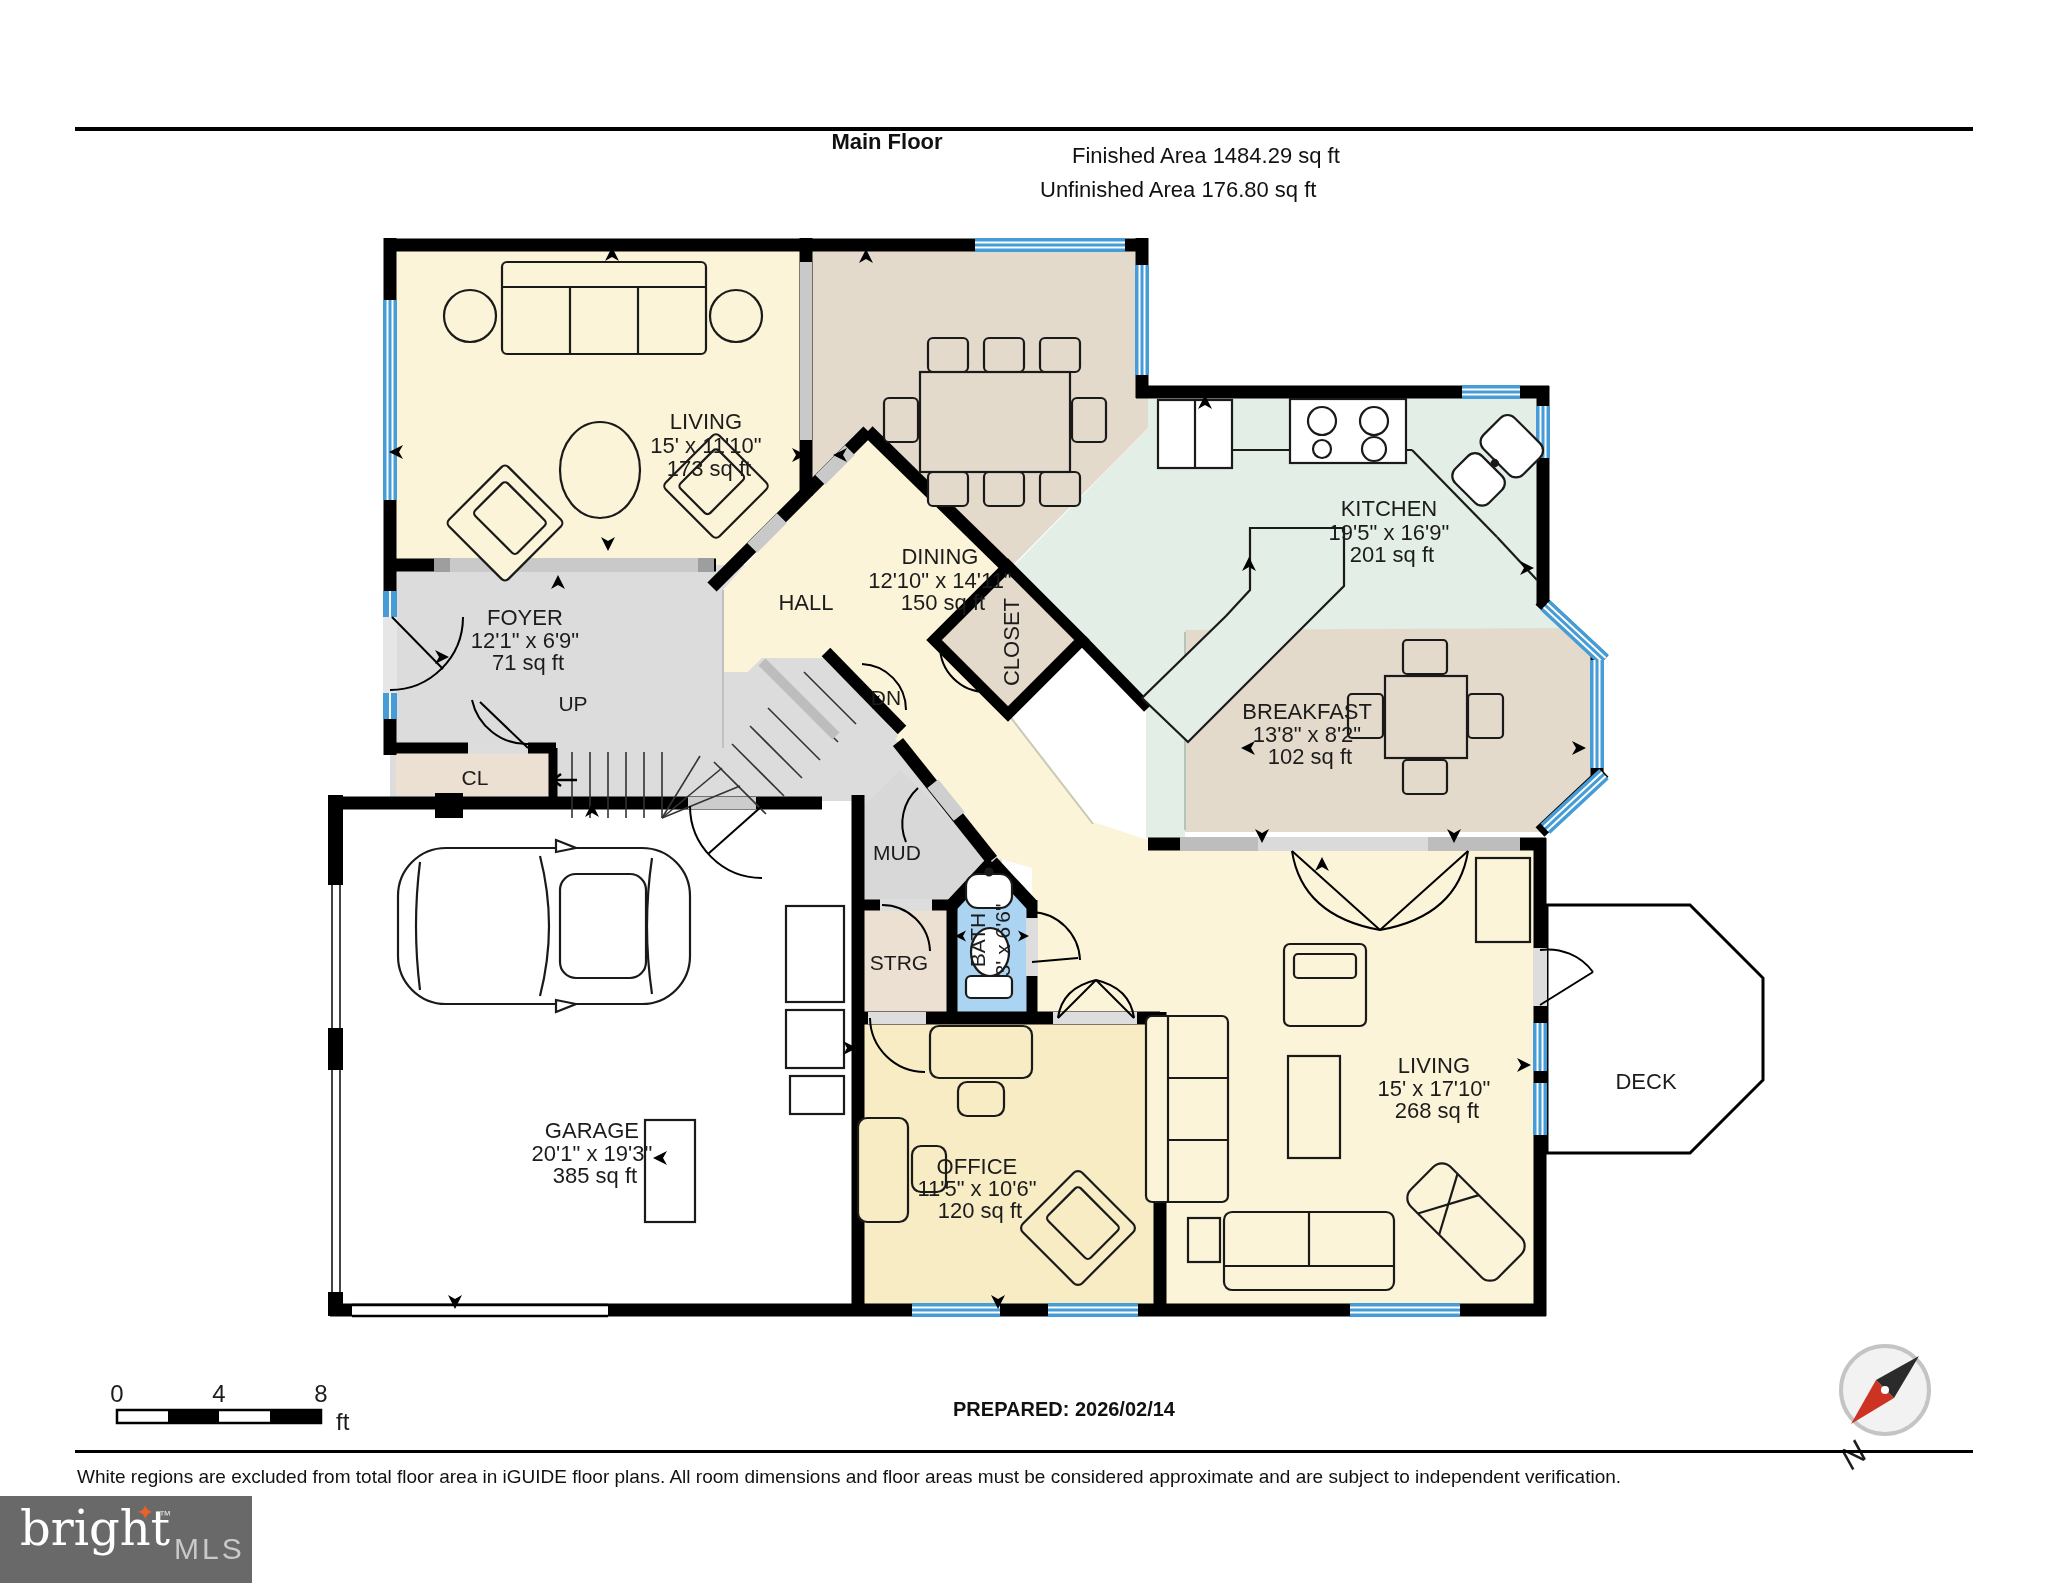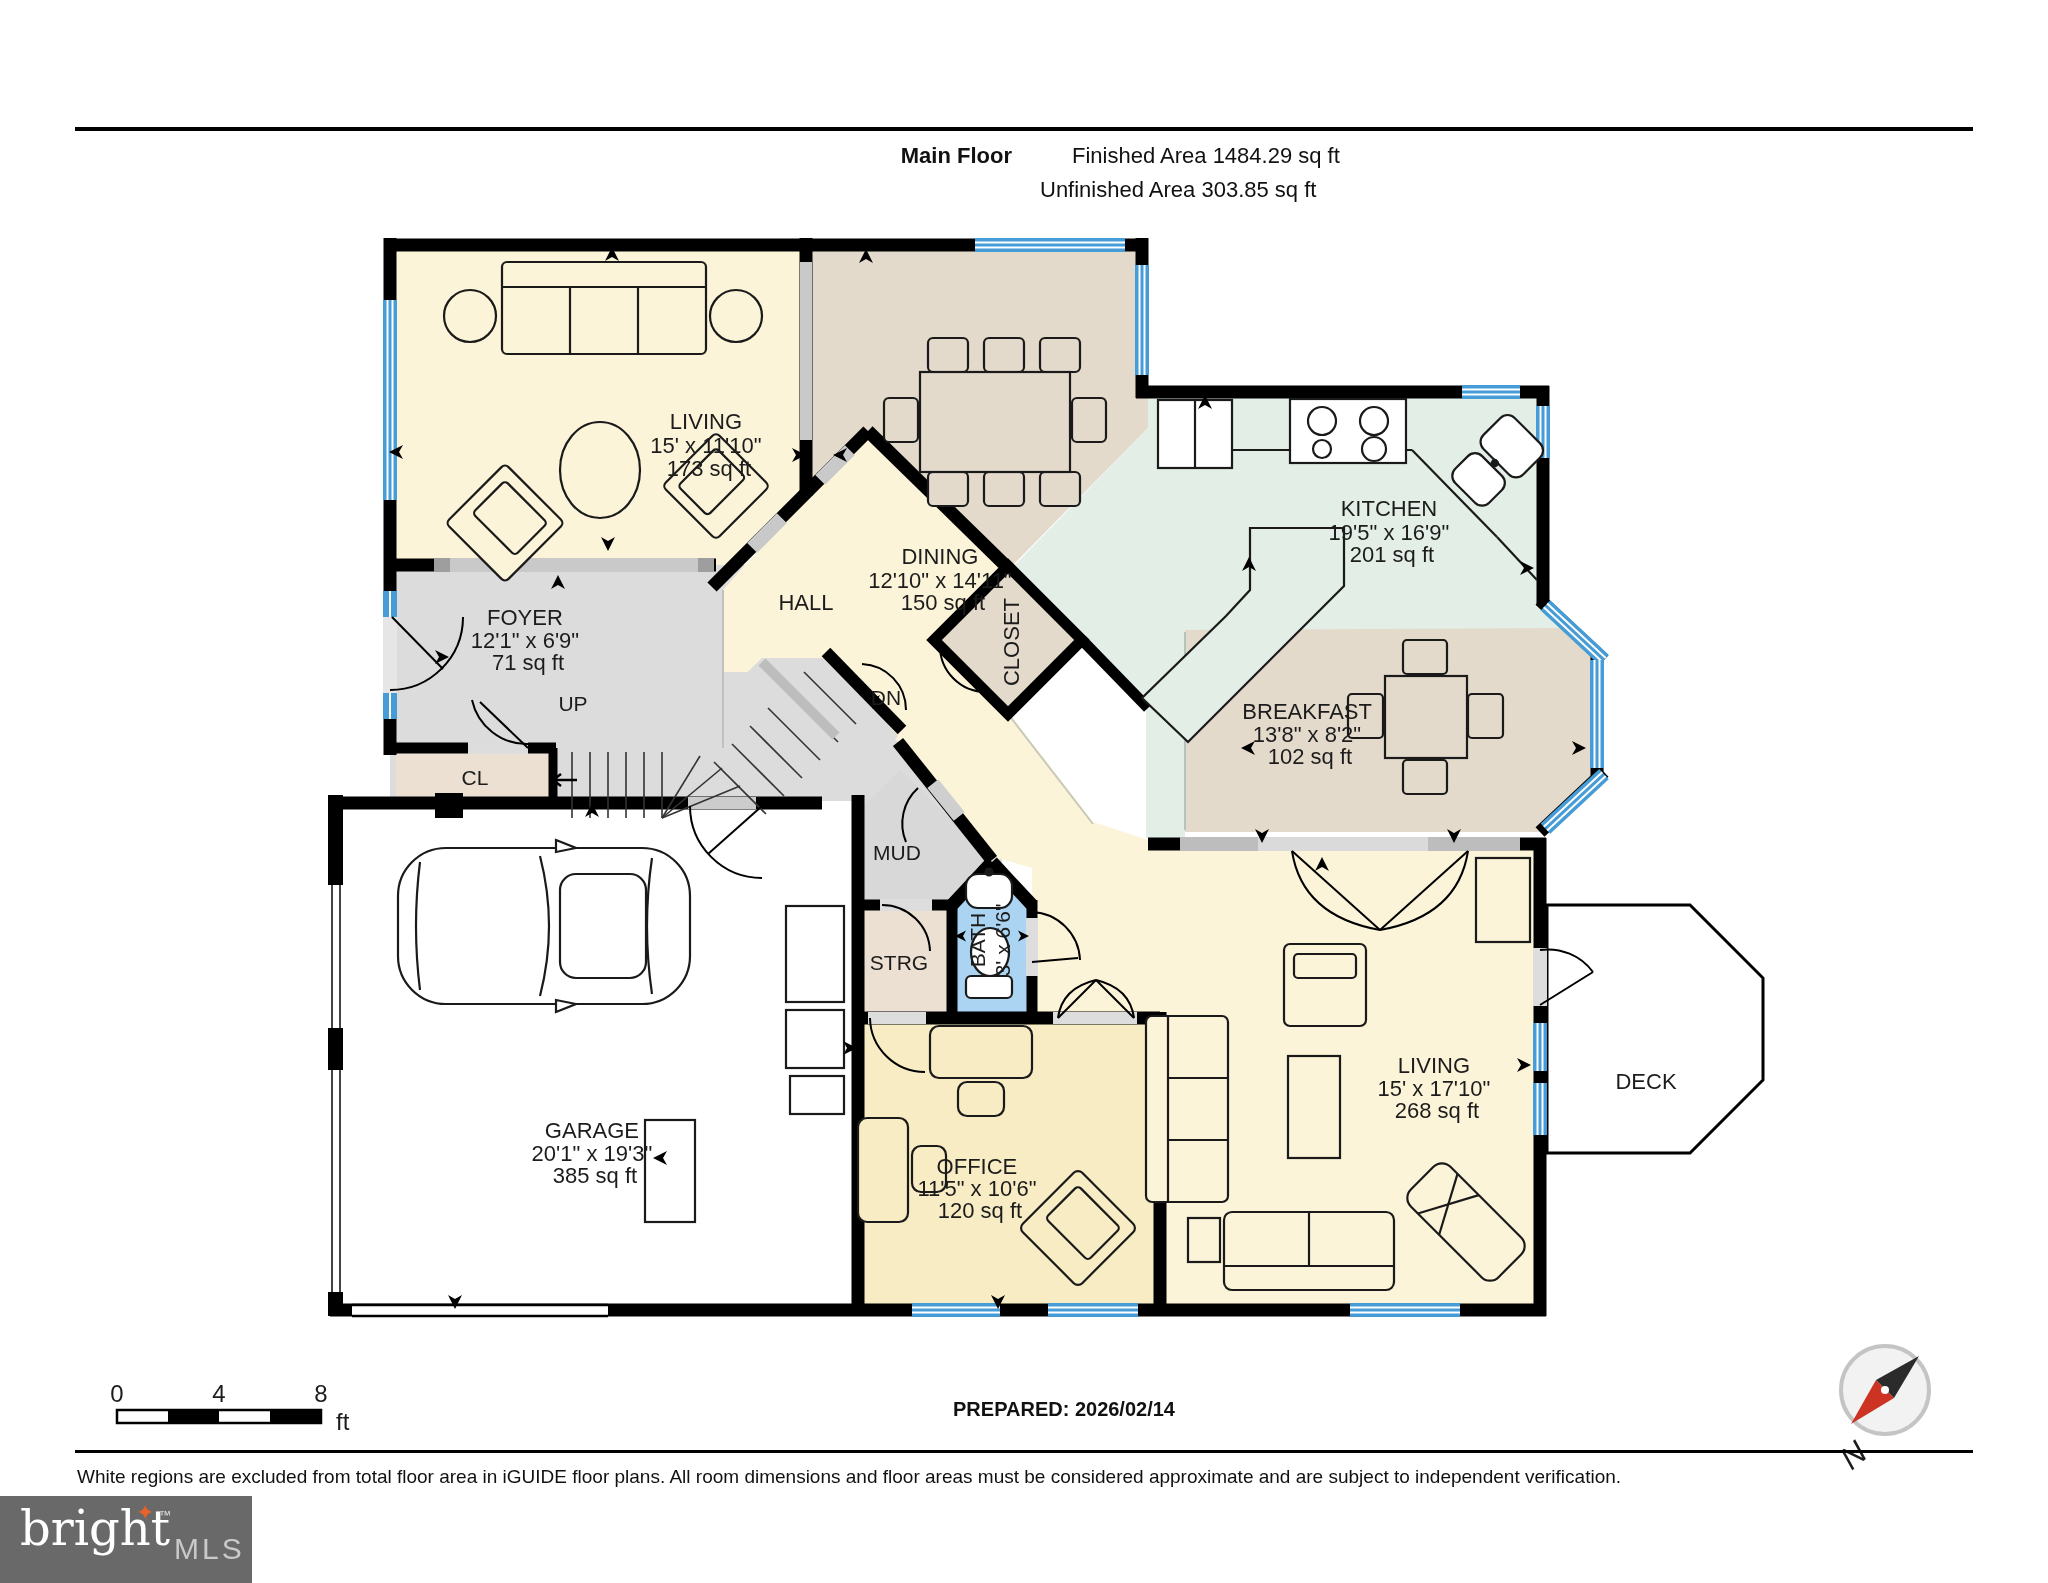--- a/index.html
+++ b/index.html
@@ -20,23 +20,23 @@
   svg text{font-family:"Liberation Sans",sans-serif;fill:#1c1c1c;}
   .room-label{font-size:22px;}
   .small-label{font-size:21px;}
 </style>
 </head>
 <body>
 
 <div class="page">
 
   <div class="abs rule" style="top:127px;left:75px;width:1898px;"></div>
-  <div class="abs sub-label" style="top:143px;left:762px;width:250px;text-align:right;">Main Floor</div>
+  <div class="abs sub-label" style="top:129px;left:762px;width:250px;text-align:center;">Main Floor</div>
   <div class="abs sub-val" style="top:143px;left:1040px;margin-left:32px;">Finished Area 1484.29 sq ft</div>
-  <div class="abs sub-val" style="top:177px;left:1040px;">Unfinished Area 303.85 sq ft</div>
+  <div class="abs sub-val" style="top:177px;left:1040px;">Unfinished Area 176.80 sq ft</div>
 
   <svg class="abs" style="top:0;left:0;" width="2048" height="1583" viewBox="0 0 2048 1583">
 
     <g>
       <rect x="390" y="565" width="612" height="345" fill="#DCDCDC"></rect>
       <polygon points="390,245 806,245 806,489 730,565 390,565" fill="#FCF4D9"></polygon>
       <polygon points="806,245 1148,245 1148,428 1010,568 868,430 806,492" fill="#E4DACB"></polygon>
       <polygon points="390,565 700,565 723,588 723,748 390,748" fill="#DCDCDC"></polygon>
       <polygon points="723,590 865,430 1008,568 936,640 1008,712 1093,822 1148,840 1540,840 1540,1312 1158,1312 1158,1018 1032,1018 1032,868 990,856 900,744 832,672 723,672" fill="#FCF4D9"></polygon>
       <polygon points="1148,398 1540,398 1540,602 1572,632 1185,632 1185,838 1146,838 1146,710 1084,644 1010,570 1148,428" fill="#E2EEE6"></polygon>

